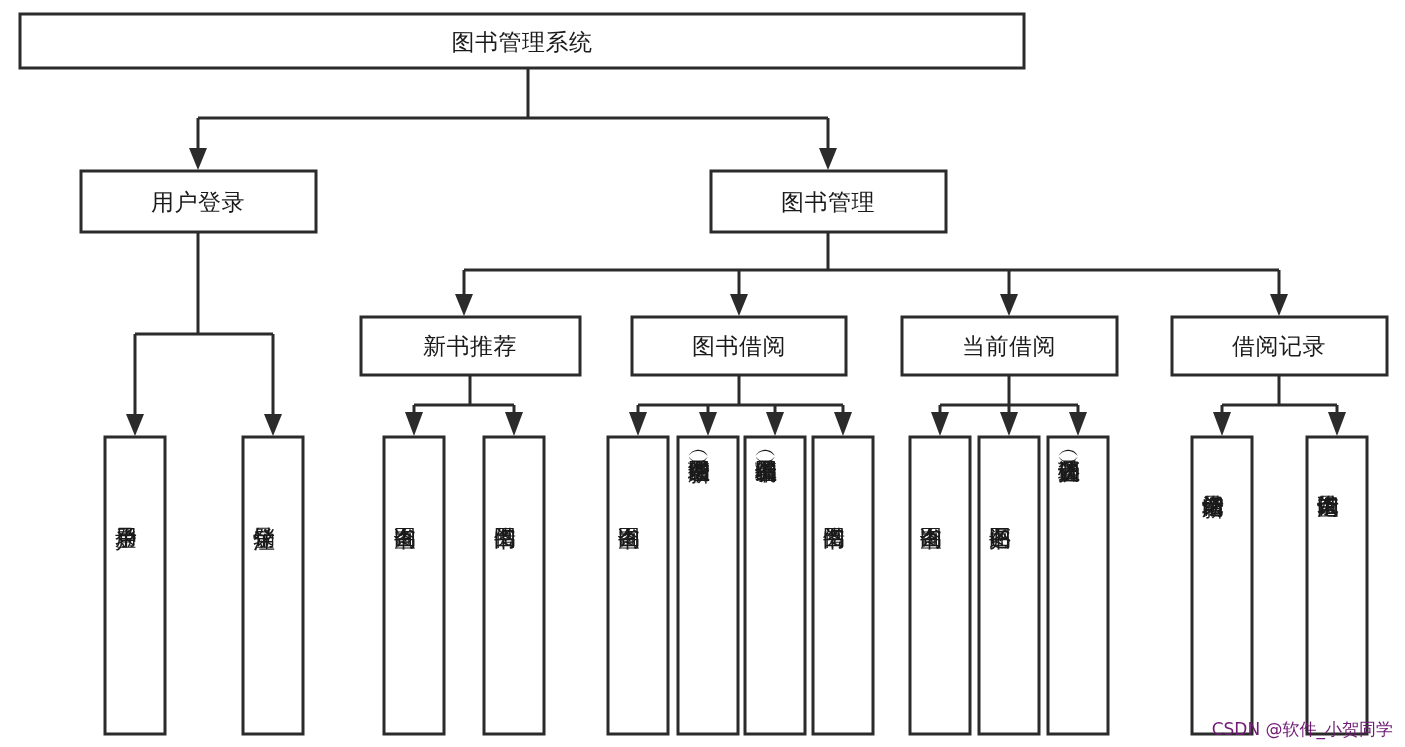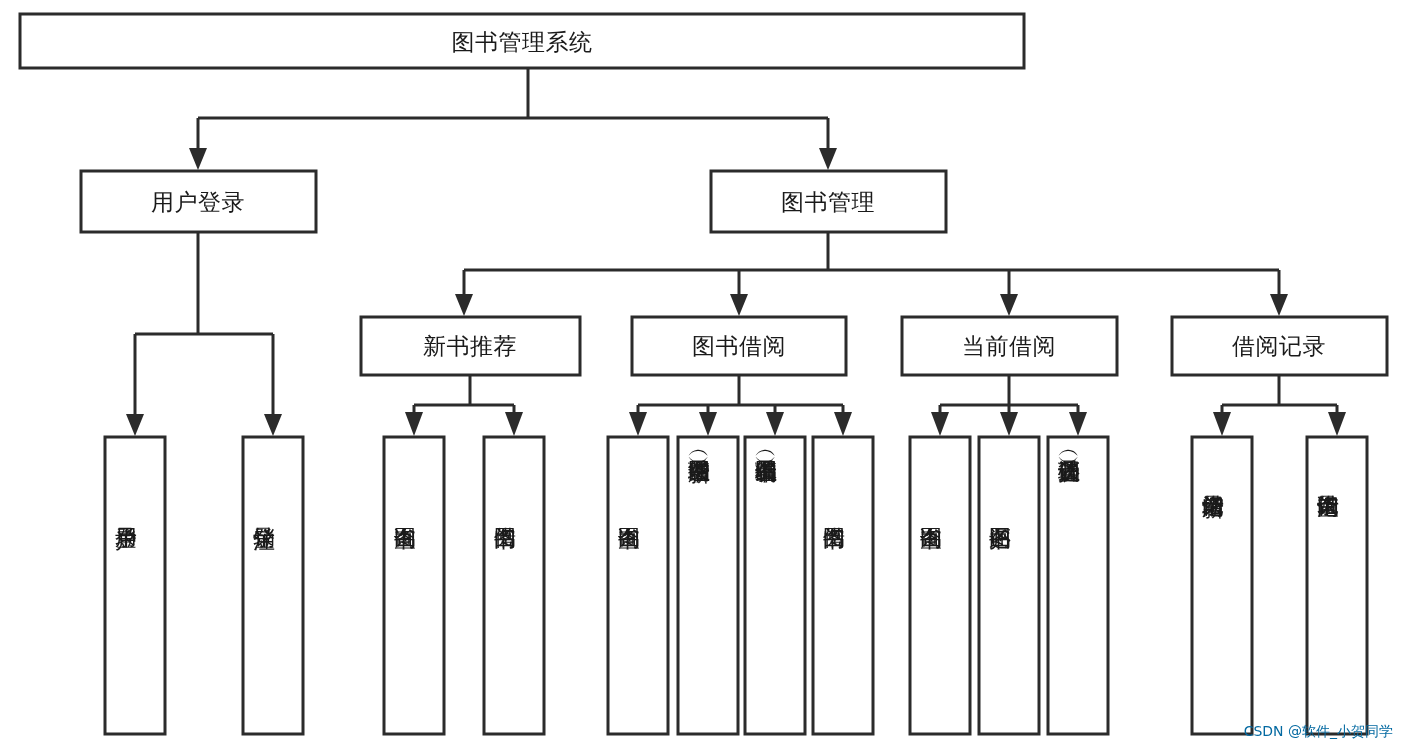--- a/index.html
+++ b/index.html
@@ -49,22 +49,22 @@
     fill: #1a1a1a;
     text-anchor: middle;
     dominant-baseline: middle;
     letter-spacing: 0.5px;
   }
   .watermark-text {
     position: absolute;
     right: 12px;
     bottom: 6px;
     font-family: "DejaVu Sans", "Liberation Sans", sans-serif;
-    font-size: 14px;
-    color: #0369a1;
+    font-size: 17px;
+    color: #701a75;
     white-space: nowrap;
     user-select: none;
   }
   
   .leaf-label {
     position: absolute;
     writing-mode: vertical-rl;
     text-orientation: upright;
     font-family: "DejaVu Sans", "Liberation Sans", sans-serif;
     font-size: 22px;

